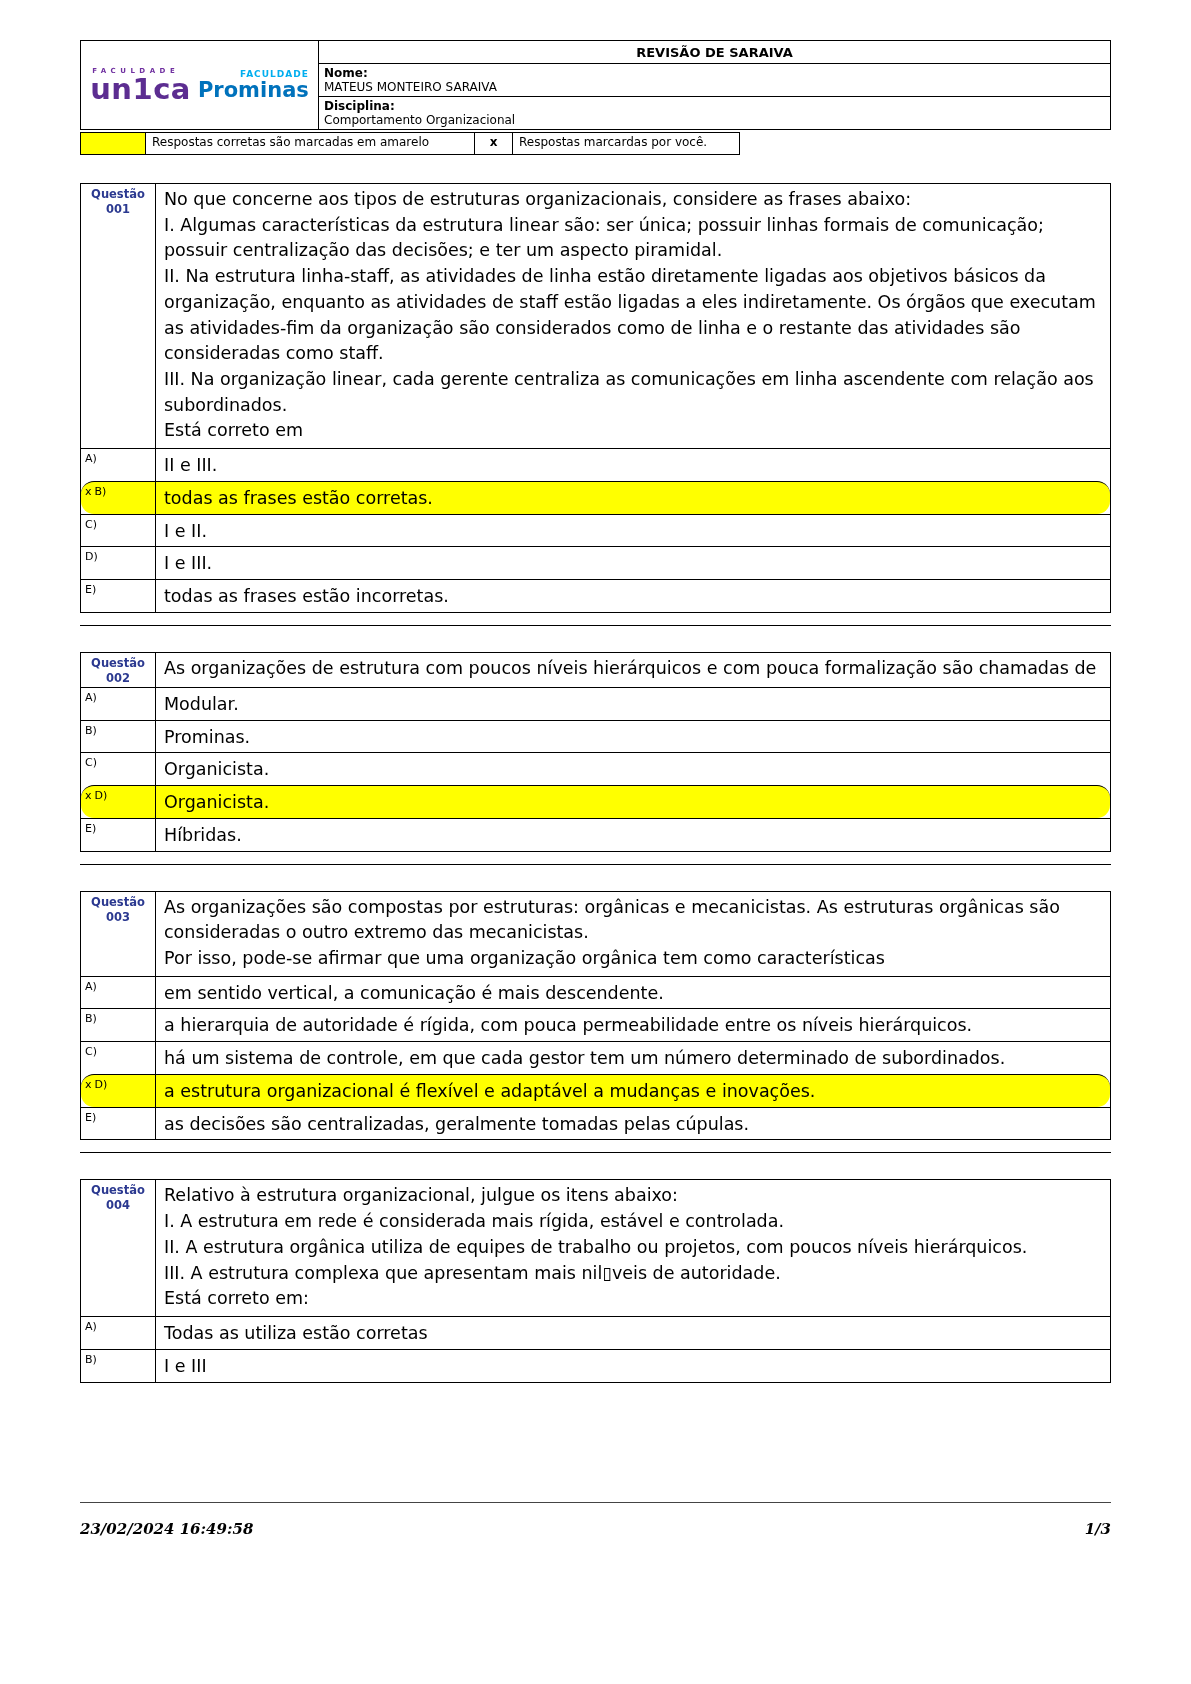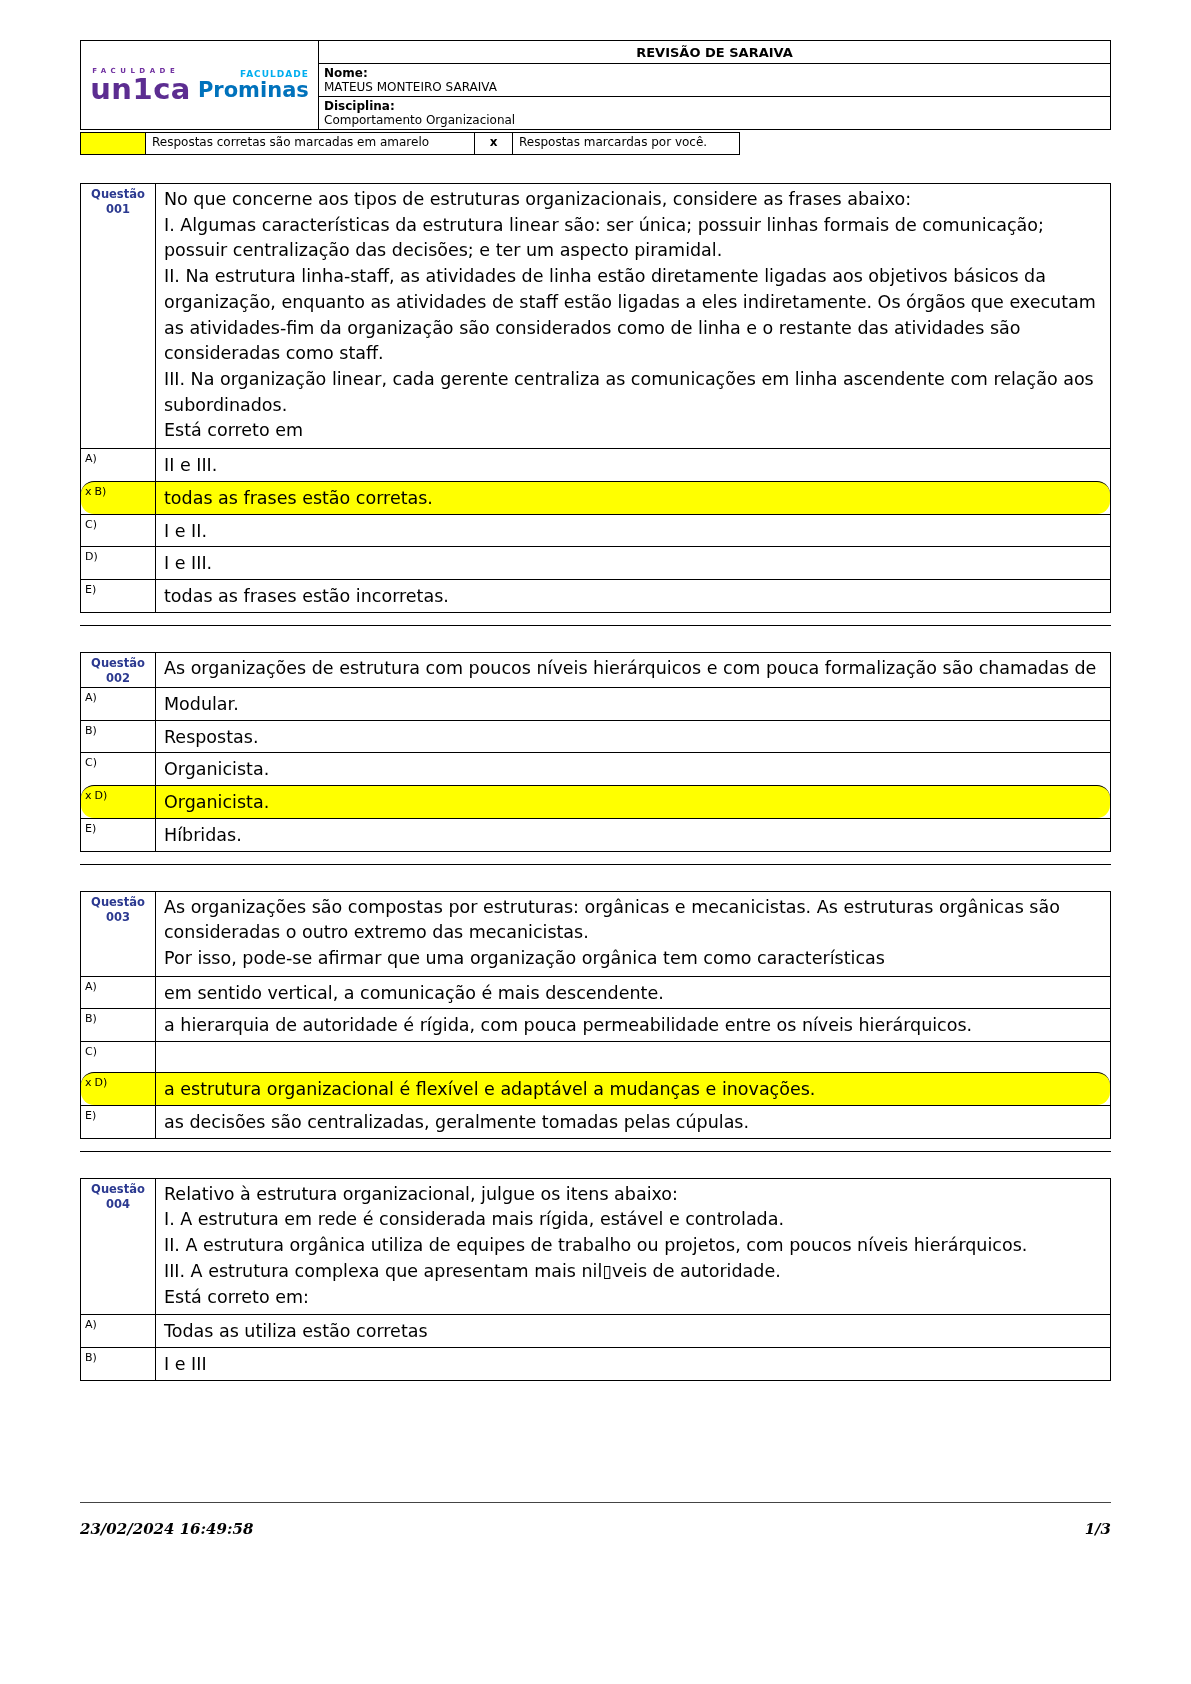--- a/index.html
+++ b/index.html
@@ -154,21 +154,21 @@
           <span>002</span>
         </div>
         <div class="q-text">As organizações de estrutura com poucos níveis hierárquicos e com pouca formalização são chamadas de</div>
       </div>
       <div class="q-row opt-row" data-marked="false">
         <div class="q-left opt-letter-cell"><span class="mark"></span><span>A)</span></div>
         <div class="opt-text-cell">Modular.</div>
       </div>
       <div class="q-row opt-row" data-marked="false">
         <div class="q-left opt-letter-cell"><span class="mark"></span><span>B)</span></div>
-        <div class="opt-text-cell">Respostas.</div>
+        <div class="opt-text-cell">Prominas.</div>
       </div>
       <div class="q-row opt-row" data-marked="false">
         <div class="q-left opt-letter-cell"><span class="mark"></span><span>C)</span></div>
         <div class="opt-text-cell">Organicista.</div>
       </div>
       <div class="q-row opt-row" data-marked="true">
         <div class="q-left opt-letter-cell"><span class="mark">x</span><span>D)</span></div>
         <div class="opt-text-cell">Organicista.</div>
       </div>
       <div class="q-row opt-row" data-marked="false">
@@ -190,20 +190,21 @@
       <div class="q-row opt-row" data-marked="false">
         <div class="q-left opt-letter-cell"><span class="mark"></span><span>A)</span></div>
         <div class="opt-text-cell">em sentido vertical, a comunicação é mais descendente.</div>
       </div>
       <div class="q-row opt-row" data-marked="false">
         <div class="q-left opt-letter-cell"><span class="mark"></span><span>B)</span></div>
         <div class="opt-text-cell">a hierarquia de autoridade é rígida, com pouca permeabilidade entre os níveis hierárquicos.</div>
       </div>
       <div class="q-row opt-row" data-marked="false">
         <div class="q-left opt-letter-cell"><span class="mark"></span><span>C)</span></div>
+        <div class="opt-text-cell">há um sistema de controle, em que cada gestor tem um número determinado de subordinados.</div>
       </div>
       <div class="q-row opt-row" data-marked="true">
         <div class="q-left opt-letter-cell"><span class="mark">x</span><span>D)</span></div>
         <div class="opt-text-cell">a estrutura organizacional é flexível e adaptável a mudanças e inovações.</div>
       </div>
       <div class="q-row opt-row" data-marked="false">
         <div class="q-left opt-letter-cell"><span class="mark"></span><span>E)</span></div>
         <div class="opt-text-cell">as decisões são centralizadas, geralmente tomadas pelas cúpulas.</div>
       </div>
     </section>

